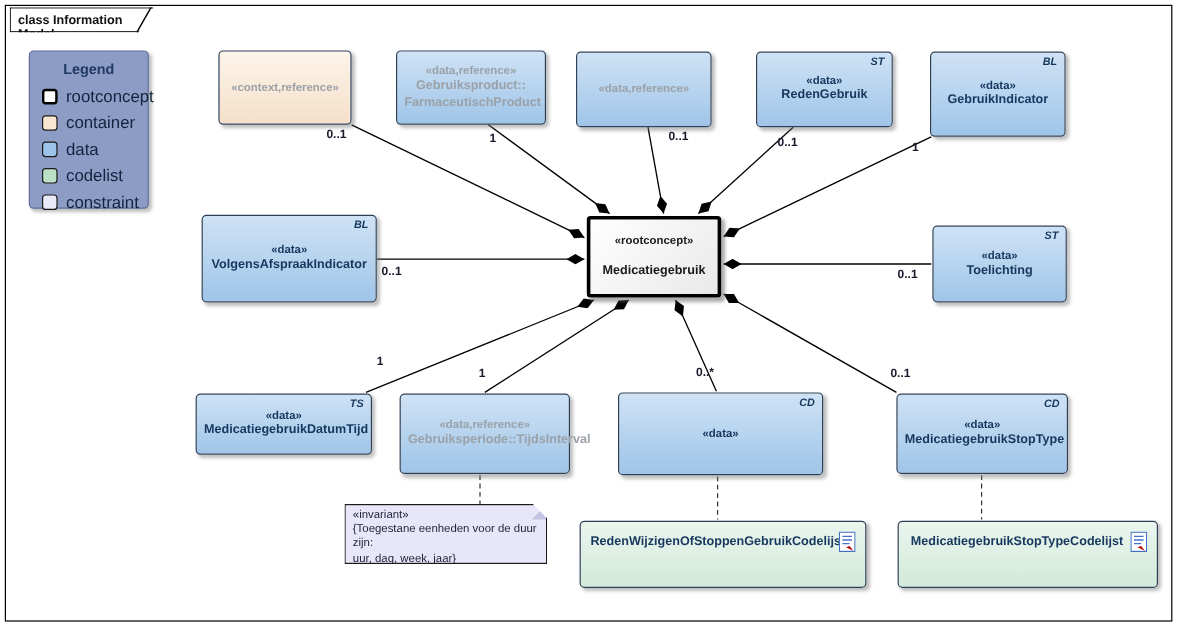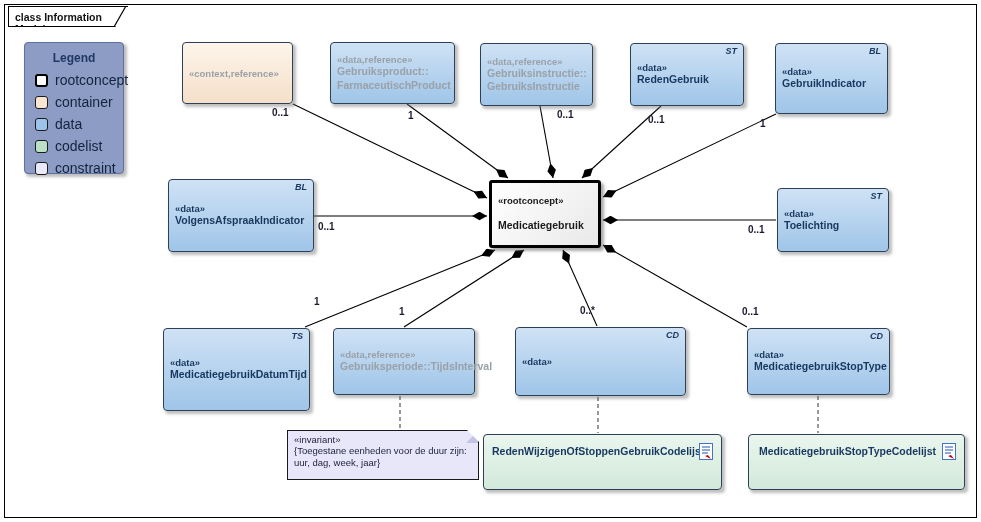--- a/index.html
+++ b/index.html
@@ -6,21 +6,21 @@
   html,body { background:#ffffff; }
   body { font-family: "Liberation Sans", sans-serif; width:981px; height:522px; position:relative; overflow:hidden; }
   .frame { position:absolute; left:4px; top:4px; right:4px; bottom:4px; border:1px solid #000; background:#fff; }
   .diagram-tab { position:absolute; left:8px; top:6px; width:120px; height:21px; border:1px solid #000;
     border-right:none; background:#fff; font-size:10.5px; font-weight:bold; color:#111;
     padding:4px 0 0 6px; clip-path: polygon(0 0, 100% 0, 100% 40%, calc(100% - 13px) 100%, 0 100%); }
   .tab-edge { position:absolute; left:114px; top:6px; width:16px; height:22px; pointer-events:none; }
 
   svg.wires { position:absolute; left:0; top:0; width:981px; height:522px; pointer-events:none; }
 
-  .node { position:absolute; border:1px solid #2e4057; border-radius:4px; 
+  .node { position:absolute; border:1px solid #2e4057; border-radius:4px; text-align:center;
     box-shadow:2.5px 2.5px 3px rgba(110,110,110,.45); display:flex; flex-direction:column;
     justify-content:center; padding:4px 6px; }
   .node .stereo { font-size:9.5px; font-weight:bold; color:#17375e; }
   .node .nname { font-size:10.5px; font-weight:bold; color:#17375e; white-space:pre-line; line-height:1.25; }
   .node .tag { position:absolute; top:2px; right:6px; font-size:9px; font-style:italic; font-weight:bold; color:#17375e; }
   .blue { background:linear-gradient(#cfe2f5,#9fc5e8); }
   .peach { background:linear-gradient(#fdf5ea,#f5dfc9); }
   .ref .stereo, .ref .nname { color:#9aa1a8; }
   .center-node { border:3px solid #000; border-radius:3px; background:linear-gradient(135deg,#ffffff,#e9e9e9); box-shadow:3px 3px 3px rgba(90,90,90,.5);gap:13px; }
   .center-node .stereo, .center-node .nname { color:#1a1a1a; }
@@ -32,21 +32,21 @@
   .legend .ltitle { text-align:center; font-size:12px; font-weight:bold; color:#1f3864; margin:2px 12px 7px 2px; }
   .lrow { display:flex; align-items:center; margin-bottom:6px; }
   .sw { width:13px; height:13px; border-radius:3px; border:1px solid #1a1a1a; margin-right:7px; flex:0 0 auto; }
   .sw-root { background:#ffffff; border:2px solid #000; }
   .sw-container { background:#f9e6d1; }
   .sw-data { background:#9cc3ea; }
   .sw-codelist { background:#bce0c6; }
   .sw-constraint { background:#e9e9f8; }
   .lrow span { font-size:14px; color:#10243e; }
 
-  .note { position:absolute; left:287px; top:430px; width:192px; height:50px; background:#e7e7f9;
+  .note { position:absolute; left:287px; top:420px; width:169px; height:50px; background:#e7e7f9;
     border:1px solid #1a1a1a; padding:3px 6px; clip-path:polygon(0 0, calc(100% - 12px) 0, 100% 12px, 100% 100%, 0 100%);
     box-shadow:2px 2px 2px rgba(120,120,120,.4); }
   .note .fold { position:absolute; top:0; right:0; width:0; height:0;
     border-style:solid; border-width:0 0 12px 12px; border-color:transparent transparent #c3c3e2 transparent; }
   .note .nstereo { font-size:9.5px; color:#1f1f3a; }
   .note .ntext { font-size:9.5px; color:#1f1f3a; white-space:pre-line; line-height:1.3; }
 
   .codelist { position:absolute; height:56px; background:linear-gradient(#eaf6ee,#d2e9da);
     border:1px solid #2e4057; border-radius:4px; box-shadow:2.5px 2.5px 3px rgba(110,110,110,.45); padding:10px 8px 0 8px; }
   .codelist .cname { font-size:10.5px; font-weight:bold; color:#17375e; text-align:center; padding-right:18px; }
@@ -116,22 +116,20 @@
 <div class="node peach ref" style="left:182px;top:42px;width:111px;height:62px">
   <div class="stereo">«context,reference»</div>
 </div>
 <div class="node blue ref" style="left:330px;top:42px;width:125px;height:62px">
   <div class="stereo">«data,reference»</div>
   <div class="nname">Gebruiksproduct::
 FarmaceutischProduct</div>
 </div>
 <div class="node blue ref" style="left:480px;top:43px;width:113px;height:63px">
   <div class="stereo">«data,reference»</div>
-  <div class="nname">Gebruiksinstructie::
-GebruiksInstructie</div>
 </div>
 <div class="node blue" style="left:630px;top:43px;width:114px;height:63px">
   <span class="tag">ST</span>
   <div class="stereo">«data»</div>
   <div class="nname">RedenGebruik</div>
 </div>
 <div class="node blue" style="left:775px;top:43px;width:113px;height:71px">
   <span class="tag">BL</span>
   <div class="stereo">«data»</div>
   <div class="nname">GebruikIndicator</div>
@@ -143,21 +141,21 @@
 </div>
 <div class="node center-node" style="left:489px;top:180px;width:112px;height:68px">
   <div class="stereo">«rootconcept»</div>
   <div class="nname">Medicatiegebruik</div>
 </div>
 <div class="node blue" style="left:777px;top:188px;width:112px;height:64px">
   <span class="tag">ST</span>
   <div class="stereo">«data»</div>
   <div class="nname">Toelichting</div>
 </div>
-<div class="node blue" style="left:163px;top:328px;width:147px;height:83px">
+<div class="node blue" style="left:163px;top:328px;width:147px;height:51px">
   <span class="tag">TS</span>
   <div class="stereo">«data»</div>
   <div class="nname">MedicatiegebruikDatumTijd</div>
 </div>
 <div class="node blue ref" style="left:333px;top:328px;width:142px;height:67px">
   <div class="stereo">«data,reference»</div>
   <div class="nname">Gebruiksperiode::TijdsInterval</div>
 </div>
 <div class="node blue" style="left:515px;top:327px;width:171px;height:69px">
   <span class="tag">CD</span>

